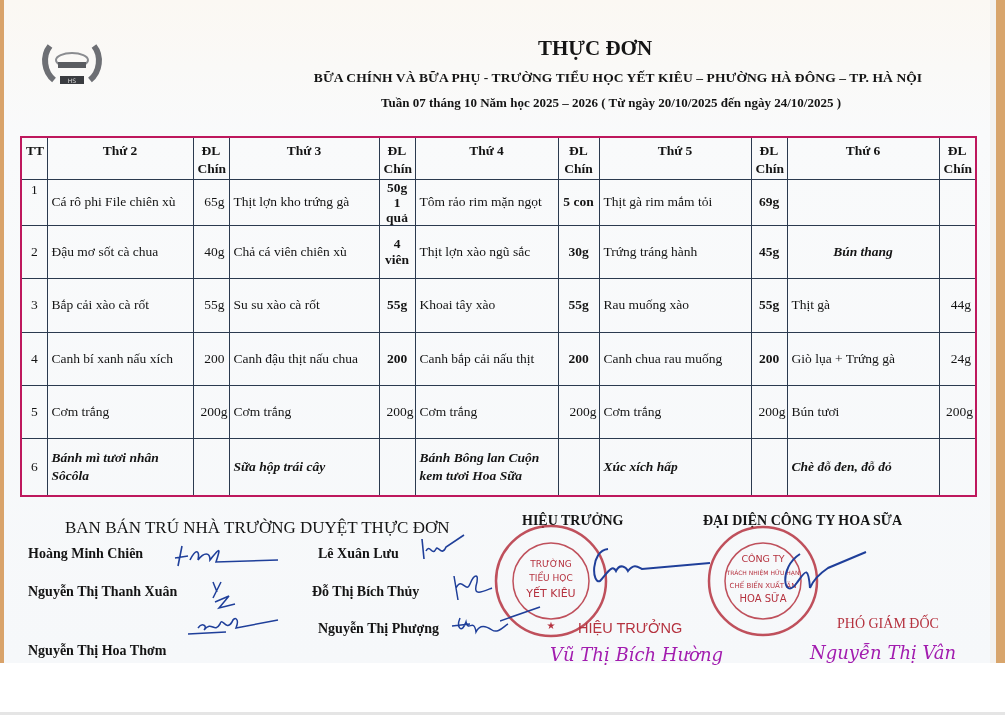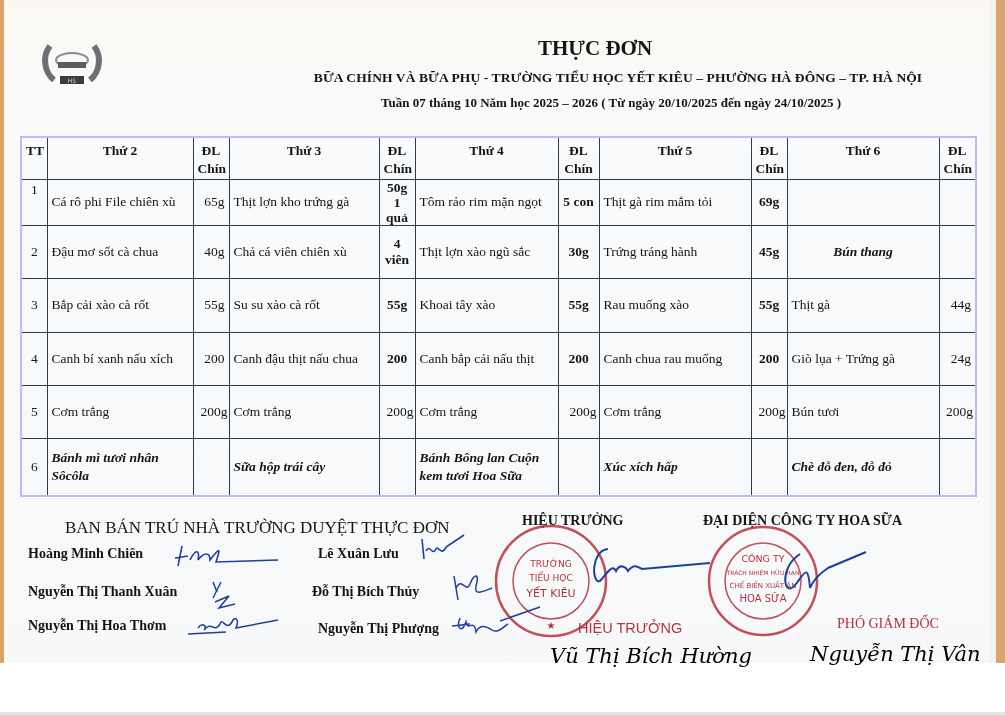--- a/index.html
+++ b/index.html
@@ -20,39 +20,39 @@
 
   .logo { position:absolute; left:40px; top:38px; width:64px; height:50px; }
   .company { position:absolute; left:110px; top:36px; width:170px; text-align:center; font-weight:bold; font-size:11.5px; line-height:20px; }
   .title { position:absolute; left:0; top:36px; width:1190px; text-align:center; font-weight:bold; font-size:21px; }
   .subtitle { position:absolute; left:0; top:70px; width:1236px; text-align:center; font-weight:bold; font-size:13.5px; letter-spacing:0.1px; }
   .week { position:absolute; left:0; top:95px; width:1222px; text-align:center; font-weight:bold; font-size:13px; }
 
   table.menu {
     position:absolute; left:20px; top:136px; width:955px; height:359px;
     border-collapse:collapse; table-layout:fixed;
-    font-size:13.5px; border:2px solid #c4b5fd;padding-left:20px;
+    font-size:13.5px; border:2px solid #be185d;padding-left:20px;
   }
   table.menu td, table.menu th { border:1px solid #2b3a4f; padding:0 4px; vertical-align:middle; }
   table.menu th { font-weight:bold; font-size:13.5px; vertical-align:top; padding-top:4px; line-height:18px; }
   .c { text-align:center;font-weight:bold; }
   .r { text-align:right; }
   .tt { text-align:center; }
   .tt1 { vertical-align:top !important; padding-top:2px !important; }
   .it { font-style:italic; font-weight:bold; line-height:18px; }
   .itn { font-style:italic; }
 
   .approve { position:absolute; left:65px; top:518px; font-weight:normal; font-size:17px; }
   .sig-name { position:absolute; font-weight:bold; font-size:14px; }
   .sig-scrawl { position:absolute; }
   .hieu { position:absolute; left:522px; top:513px; font-weight:bold; font-size:14px; }
   .daidien { position:absolute; left:703px; top:513px; font-weight:bold; font-size:14px; }
   .stamp { position:absolute; }
   .red-title { position:absolute; color:#b5323f; font-family:"Liberation Sans", sans-serif; font-size:14.5px; }
-  .red-name { position:absolute; color:#000000; font-style:italic; font-size:21px; font-family:"DejaVu Serif", serif; }
+  .red-name { position:absolute; color:#a21caf; font-style:italic; font-size:18px; font-family:"DejaVu Serif", serif; }
 </style>
 </head>
 <body>
 
 <div class="paper"></div>
 <div class="edge-left"></div>
 <div class="edge-right2"></div>
 <div class="edge-right"></div>
 <div class="footer-line"></div>
 
@@ -184,21 +184,21 @@
     <td class="it">Chè đỗ đen, đỗ đỏ</td>
     <td></td>
   </tr>
 </tbody>
   </table>
 
 <div class="approve">BAN BÁN TRÚ NHÀ TRƯỜNG DUYỆT THỰC ĐƠN</div>
 
 <div class="sig-name" style="left:28px; top:546px">Hoàng Minh Chiên</div>
 <div class="sig-name" style="left:28px; top:584px">Nguyễn Thị Thanh Xuân</div>
-<div class="sig-name" style="left:28px; top:618px">Nguyễn Thị Hoa Thơm</div>
+<div class="sig-name" style="left:28px; top:643px">Nguyễn Thị Hoa Thơm</div>
 <div class="sig-name" style="left:318px; top:546px">Lê Xuân Lưu</div>
 <div class="sig-name" style="left:312px; top:584px">Đỗ Thị Bích Thủy</div>
 <div class="sig-name" style="left:318px; top:621px">Nguyễn Thị Phượng</div>
 
 <svg class="sig-scrawl" style="left:170px;top:540px" width="110" height="30" viewBox="0 0 110 30">
   <path d="M5 18 L18 16 M12 6 L8 26 M20 20 C26 8 30 10 28 20 C34 12 40 12 40 20 C48 10 52 4 46 22 L108 20" stroke="#1f3f9a" stroke-width="1.6" fill="none"></path>
 </svg>
 <svg class="sig-scrawl" style="left:418px;top:533px" width="60" height="30" viewBox="0 0 60 30">
   <path d="M4 6 L6 26 M8 18 C12 10 14 24 18 16 C20 12 24 24 28 14 L46 2" stroke="#1f3f9a" stroke-width="1.6" fill="none"></path>
 </svg>

